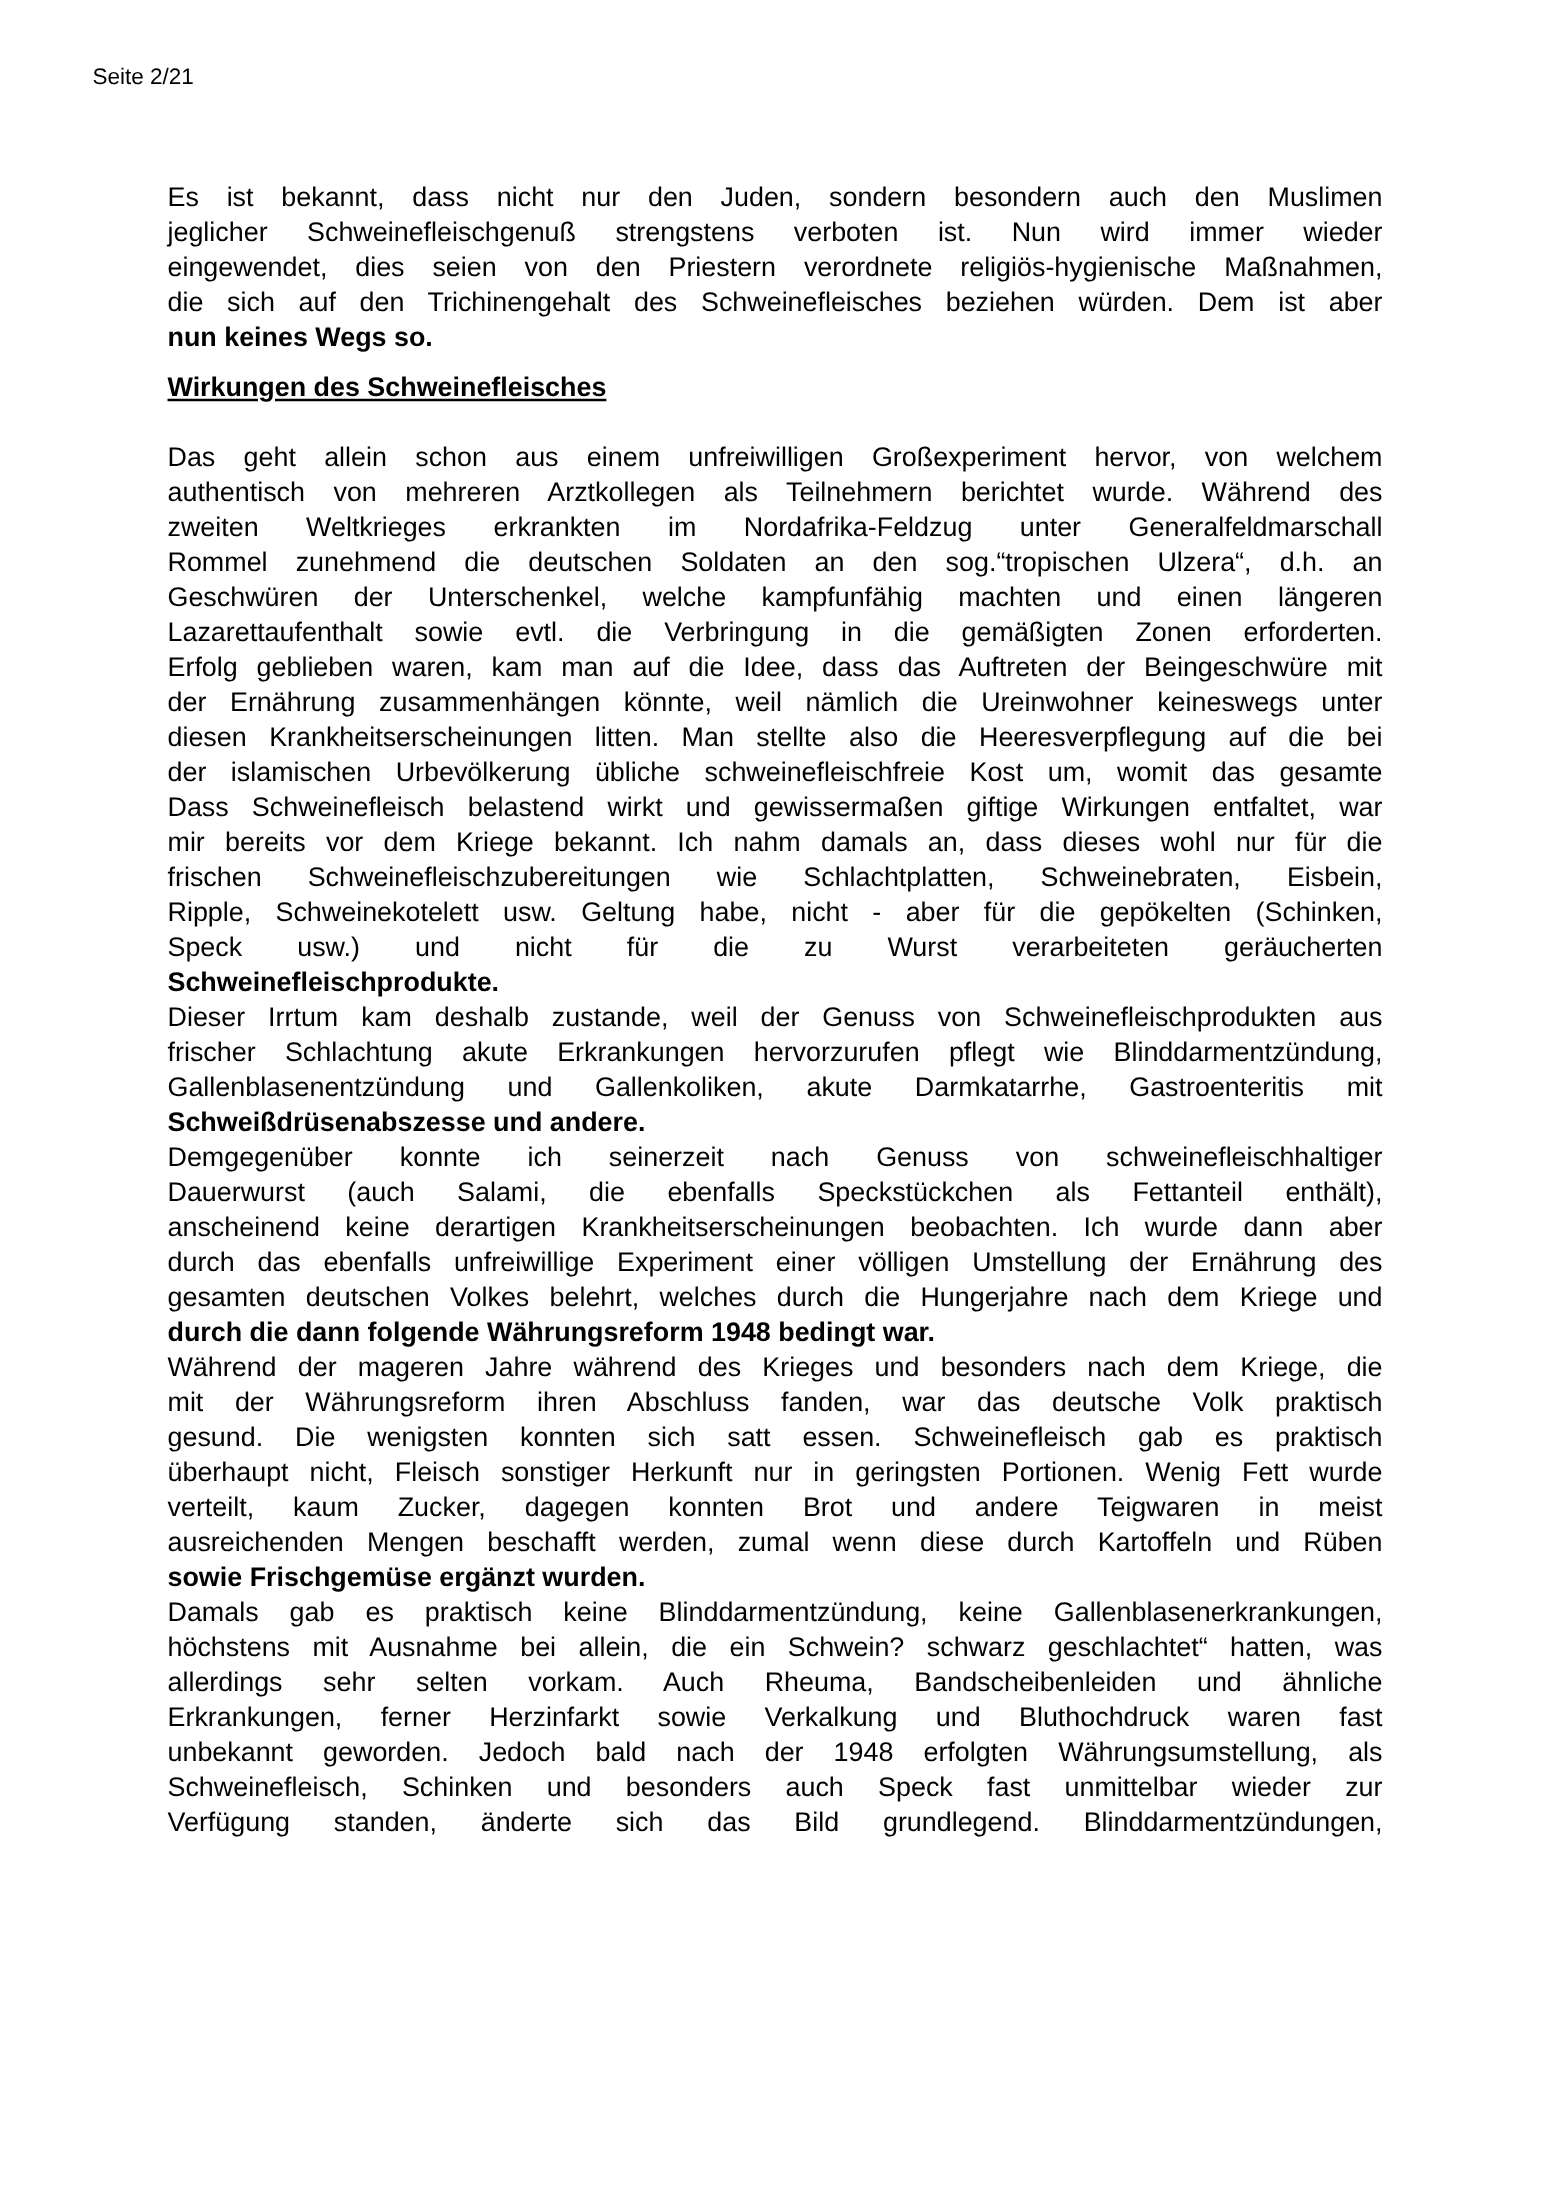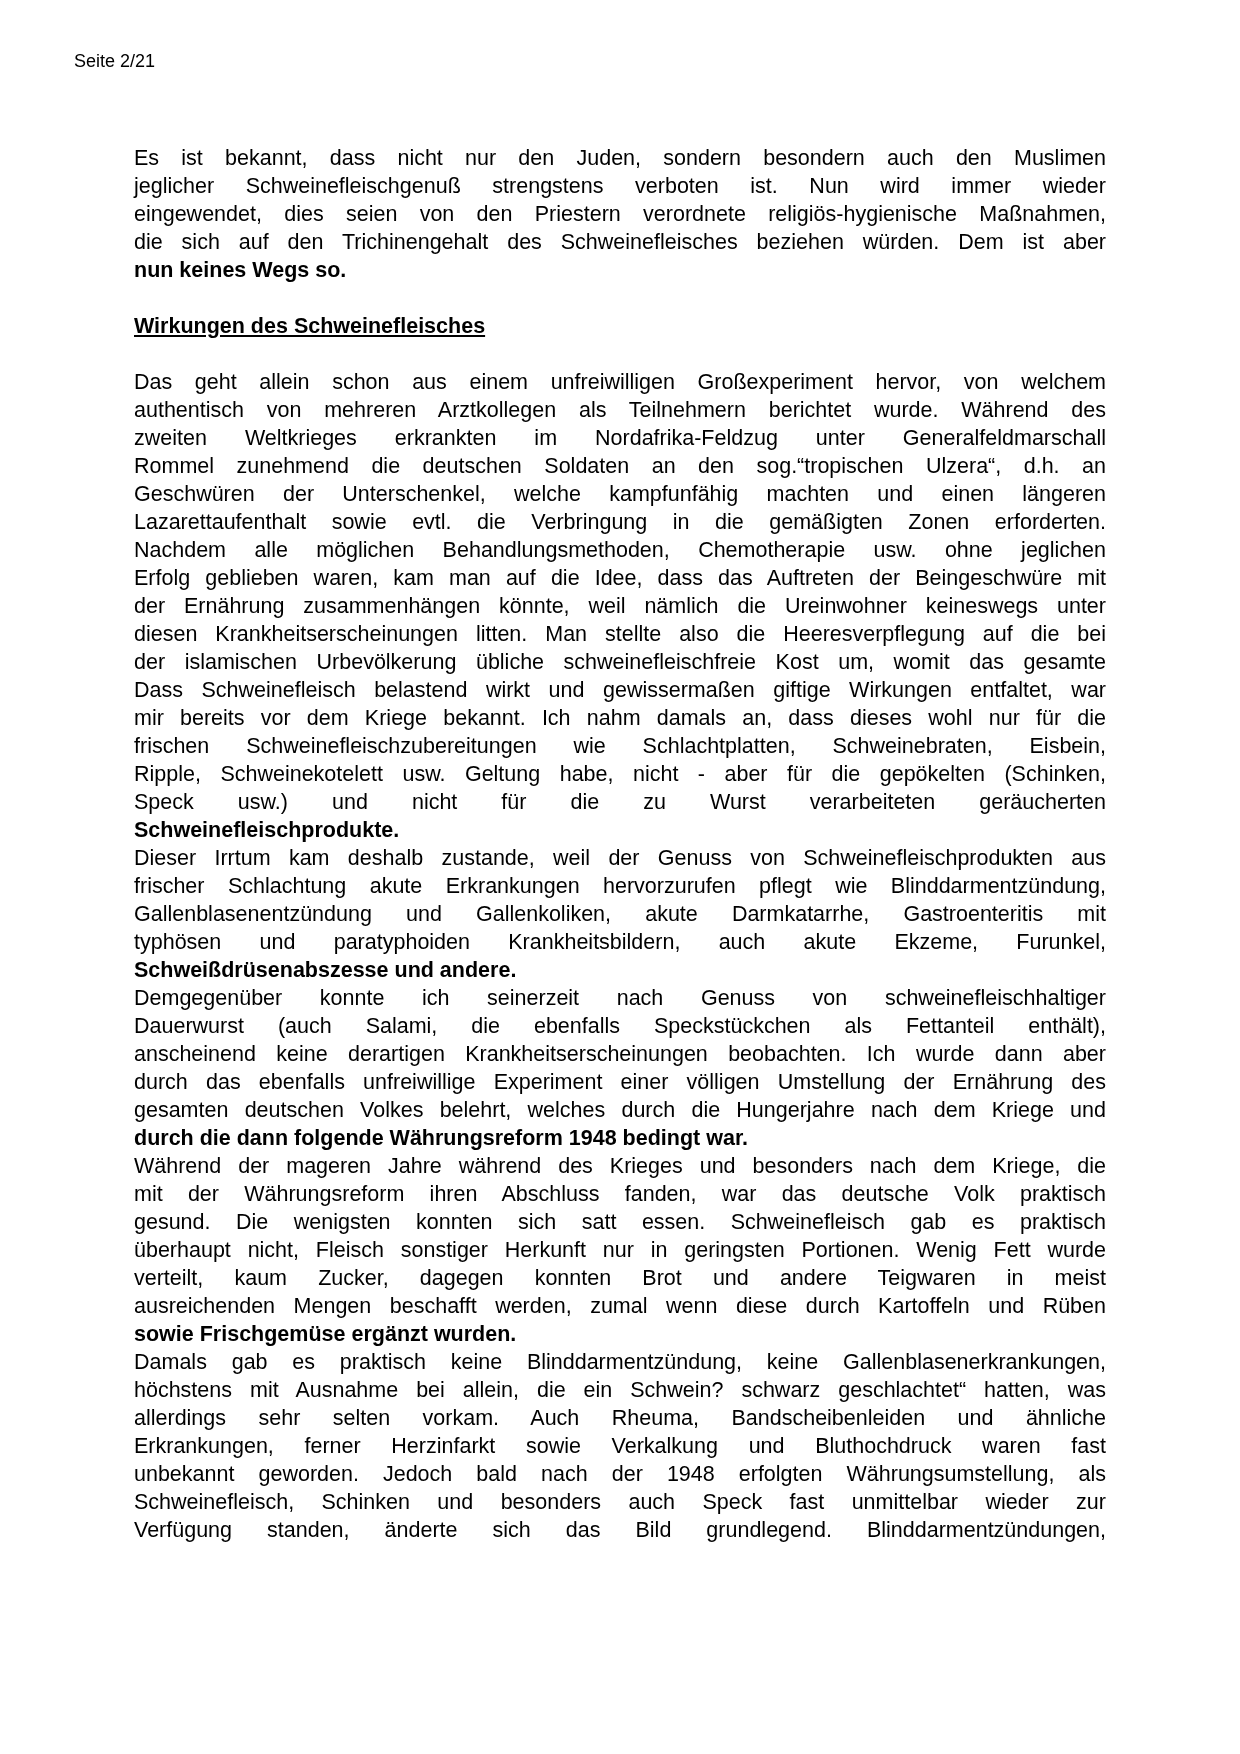--- a/index.html
+++ b/index.html
@@ -35,21 +35,21 @@
       line-height: 28px;
       white-space: nowrap;
       text-align: justify;
       text-align-last: justify;
     }
     .line.last {
       text-align-last: left;
       font-weight: bold;
     }
     .para-first {
-      margin-bottom: 28px;
+      margin-bottom: 12px;
     }
     .heading {
       display: block;
       font-weight: bold;
       text-decoration: underline;
       height: 28px;
       line-height: 28px;
       margin-bottom: 28px;
     }
     .para {
@@ -73,41 +73,39 @@
 
   <span class="heading">Wirkungen des Schweinefleisches</span>
 
   <div class="para">
     <span class="line">Das geht allein schon aus einem unfreiwilligen Großexperiment hervor, von welchem</span>
     <span class="line">authentisch von mehreren Arztkollegen als Teilnehmern berichtet wurde. Während des</span>
     <span class="line">zweiten Weltkrieges erkrankten im Nordafrika-Feldzug unter Generalfeldmarschall</span>
     <span class="line">Rommel zunehmend die deutschen Soldaten an den sog.“tropischen Ulzera“, d.h. an</span>
     <span class="line">Geschwüren der Unterschenkel, welche kampfunfähig machten und einen längeren</span>
     <span class="line">Lazarettaufenthalt sowie evtl. die Verbringung in die gemäßigten Zonen erforderten.</span>
-    <span class="line">Nachdem alle möglichen Behandlungsmethoden, Chemotherapie usw. ohne jeglichen</span>
     <span class="line">Erfolg geblieben waren, kam man auf die Idee, dass das Auftreten der Beingeschwüre mit</span>
     <span class="line">der Ernährung zusammenhängen könnte, weil nämlich die Ureinwohner keineswegs unter</span>
     <span class="line">diesen Krankheitserscheinungen litten. Man stellte also die Heeresverpflegung auf die bei</span>
     <span class="line">der islamischen Urbevölkerung übliche schweinefleischfreie Kost um, womit das gesamte</span>
   </div>
 
   <div class="para">
     <span class="line">Dass Schweinefleisch belastend wirkt und gewissermaßen giftige Wirkungen entfaltet, war</span>
     <span class="line">mir bereits vor dem Kriege bekannt. Ich nahm damals an, dass dieses wohl nur für die</span>
     <span class="line">frischen Schweinefleischzubereitungen wie Schlachtplatten, Schweinebraten, Eisbein,</span>
     <span class="line">Ripple, Schweinekotelett usw. Geltung habe, nicht - aber für die gepökelten (Schinken,</span>
     <span class="line">Speck usw.) und nicht für die zu Wurst verarbeiteten geräucherten</span>
     <span class="line last">Schweinefleischprodukte.</span>
   </div>
 
   <div class="para">
     <span class="line">Dieser Irrtum kam deshalb zustande, weil der Genuss von Schweinefleischprodukten aus</span>
     <span class="line">frischer Schlachtung akute Erkrankungen hervorzurufen pflegt wie Blinddarmentzündung,</span>
     <span class="line">Gallenblasenentzündung und Gallenkoliken, akute Darmkatarrhe, Gastroenteritis mit</span>
-    <span class="line">typhösen und paratyphoiden Krankheitsbildern, auch akute Ekzeme, Furunkel,</span>
     <span class="line last">Schweißdrüsenabszesse und andere.</span>
   </div>
 
   <div class="para">
     <span class="line">Demgegenüber konnte ich seinerzeit nach Genuss von schweinefleischhaltiger</span>
     <span class="line">Dauerwurst (auch Salami, die ebenfalls Speckstückchen als Fettanteil enthält),</span>
     <span class="line">anscheinend keine derartigen Krankheitserscheinungen beobachten. Ich wurde dann aber</span>
     <span class="line">durch das ebenfalls unfreiwillige Experiment einer völligen Umstellung der Ernährung des</span>
     <span class="line">gesamten deutschen Volkes belehrt, welches durch die Hungerjahre nach dem Kriege und</span>
     <span class="line last">durch die dann folgende Währungsreform 1948 bedingt war.</span>

